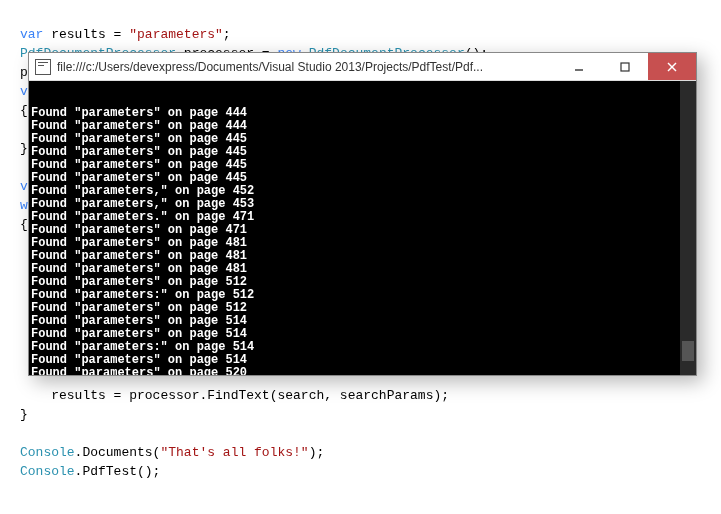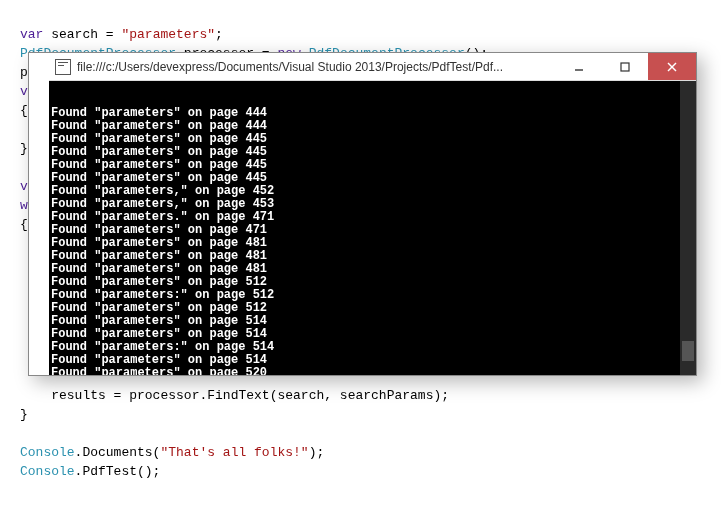--- a/index.html
+++ b/index.html
@@ -10,37 +10,36 @@
     font-size: 13px;
     background: #fff;
     position: relative;
     overflow: hidden;
   }
   .code-editor {
     padding: 6px 20px;
     line-height: 19px;
     white-space: pre;
   }
-  .kw-blue { color: #4c1d95; margin-top: 40px; }
+  .kw-blue { color: #3b82f6; margin-top: 40px; }
   .kw-type { color: #2b91af; }
   .str { color: #a31515; }
   .plain { color: #000; }
 
   .console-window {
     position: absolute;
     left: 28px;
     top: 52px;
     width: 669px;
     height: 324px;
     border: 1px solid #888;
     box-shadow: 6px 6px 18px rgba(0,0,0,.28);
     display: flex;
     flex-direction: column;
     background: #fff;
-    padding-left: 20px;
   }
   .titlebar {
     height: 28px;
     background: #fff;
     border-bottom: 1px solid #ddd;
     display: flex;
     align-items: center;
     font-family: "Segoe UI", Tahoma, sans-serif;
     font-size: 12px;
     color: #333;
@@ -110,21 +109,21 @@
     bottom:14px;
     height:20px;
     background:#555;
   }
   .console-line{ display:block; font-weight:bold;}
 </style>
 </head>
 <body>
 
 <div class="code-editor">
-<span class="kw-blue">var</span><span class="plain"> search = </span><span class="str">"parameters"</span><span class="plain">;</span>
+<span class="kw-blue">var</span><span class="plain"> results = </span><span class="str">"parameters"</span><span class="plain">;</span>
 <span class="kw-type">PdfDocumentProcessor</span><span class="plain"> processor = </span><span class="kw-blue">new</span><span class="plain"> </span><span class="kw-type">PdfDocumentProcessor</span><span class="plain">();</span>
 <span class="plain">pr</span>
 <span class="kw-blue">va</span>
 <span class="plain">{</span>
 <span class="plain"></span>
 <span class="plain">};</span>
 <span class="plain"></span>
 <span class="kw-blue">va</span>
 <span class="kw-blue">wh</span>
 <span class="plain">{</span>

